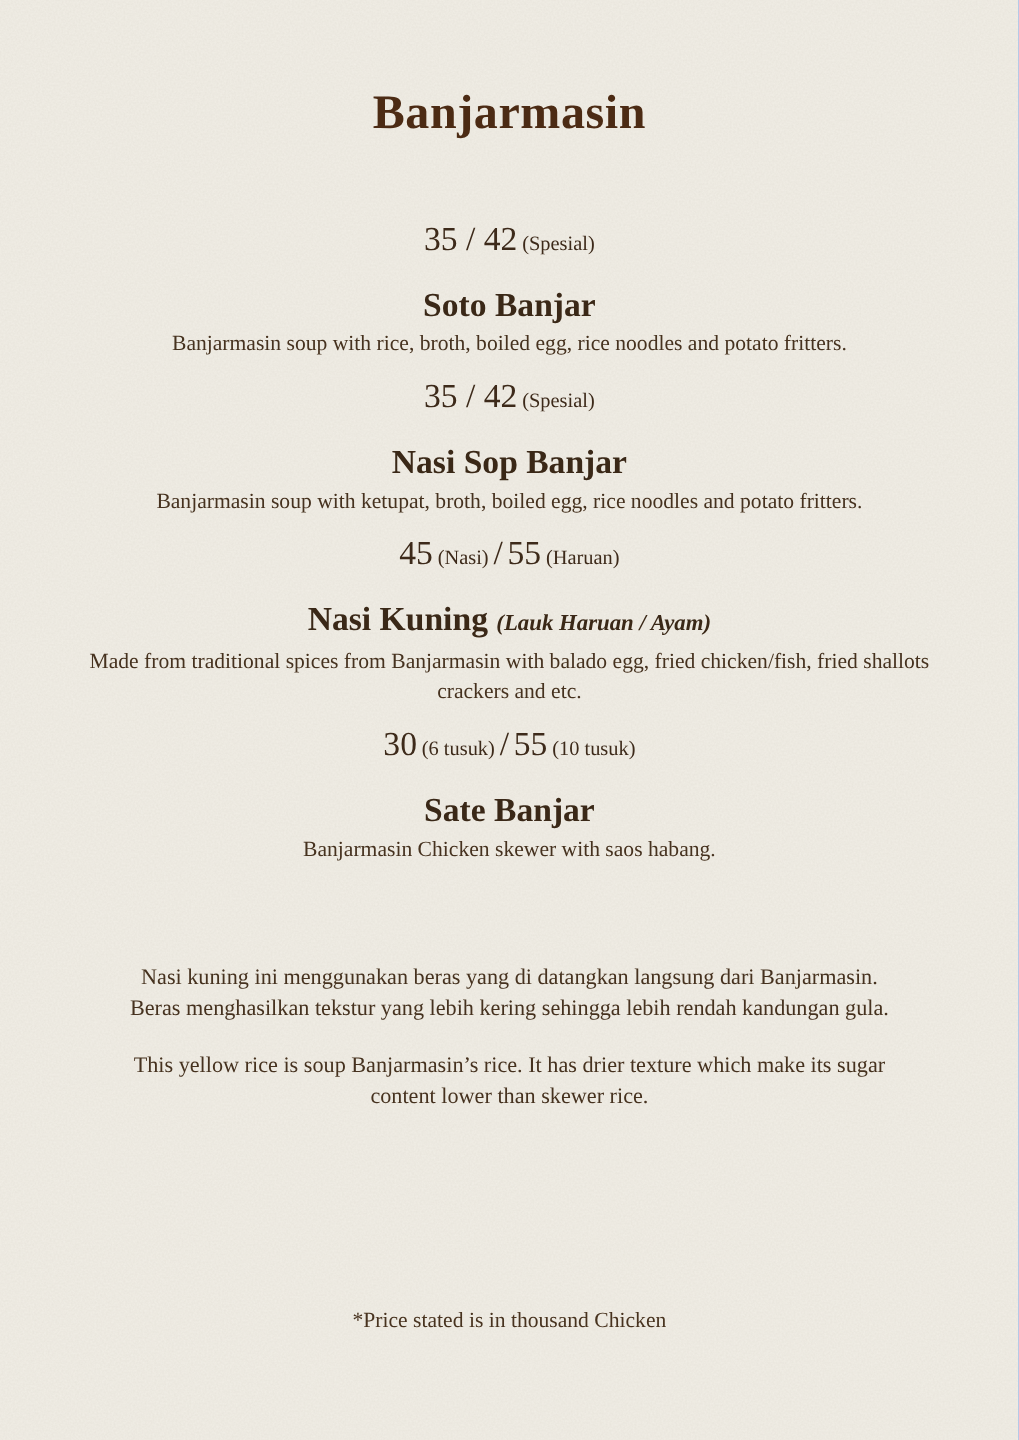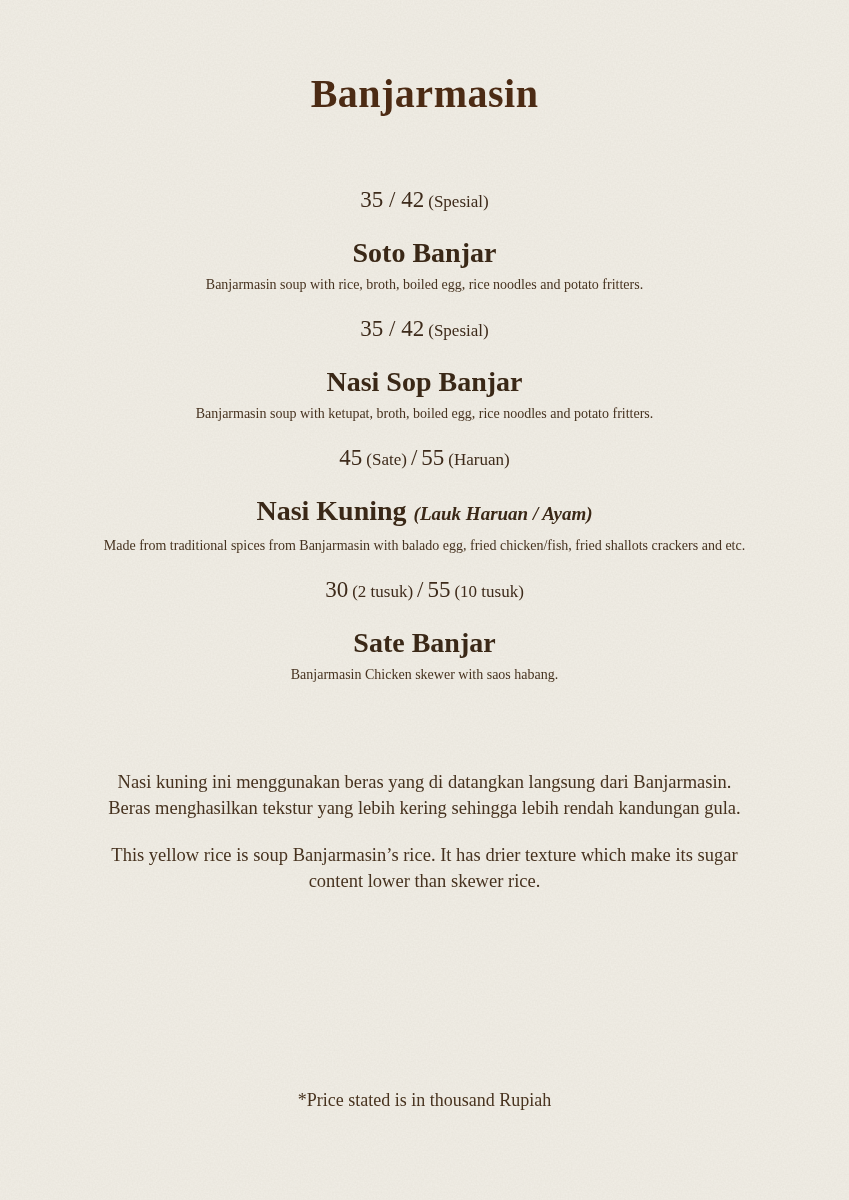--- a/index.html
+++ b/index.html
@@ -30,37 +30,37 @@
     font-weight: 700;
     letter-spacing: 0.5px;
     color: #4c2b14;
   }
   .menu { margin-top: 68px; }
   .menu-item { margin-bottom: 17px; }
   .price-line {
     color: #3d2a1a;
     line-height: 30px;
   }
-  .seg-num { font-size: 23px; }
+  .seg-num { font-size: 28px; }
   .seg-note { font-size: 17px; }
   .dish-name {
     margin-top: 19px;
     font-size: 28px;
     font-weight: 700;
     line-height: 34px;
     color: #3a2817;
   }
   .dish-name-note {
     font-size: 19px;
     font-style: italic;
   }
   .dish-desc {
     margin: 2px auto 0;
     max-width: 745px;
-    font-size: 14px;
+    font-size: 18px;
     line-height: 25px;
     color: #46321f;
   }
   .notes { margin-top: 82px; }
   .note {
     margin: 0 auto;
     max-width: 700px;
     font-size: 18.5px;
     line-height: 26px;
     color: #46321f;
@@ -110,36 +110,36 @@
           <span class="seg-num">35 / 42</span>
           <span class="seg-note">(Spesial)</span>
         </div>
         <div class="dish-name">Nasi Sop Banjar</div>
         <div class="dish-desc">Banjarmasin soup with ketupat, broth, boiled egg, rice noodles and potato fritters.</div>
       </div>
 
       <div class="menu-item">
         <div class="price-line">
           <span class="seg-num">45</span>
-          <span class="seg-note">(Sate)</span>
+          <span class="seg-note">(Nasi)</span>
           <span class="seg-num">/</span>
           <span class="seg-num">55</span>
           <span class="seg-note">(Haruan)</span>
         </div>
         <div class="dish-name">
           <span>Nasi Kuning</span>
           <span class="dish-name-note">(Lauk Haruan / Ayam)</span>
         </div>
         <div class="dish-desc">Made from traditional spices from Banjarmasin with balado egg, fried chicken/fish, fried shallots crackers and etc.</div>
       </div>
 
       <div class="menu-item">
         <div class="price-line">
           <span class="seg-num">30</span>
-          <span class="seg-note">(2 tusuk)</span>
+          <span class="seg-note">(6 tusuk)</span>
           <span class="seg-num">/</span>
           <span class="seg-num">55</span>
           <span class="seg-note">(10 tusuk)</span>
         </div>
         <div class="dish-name">Sate Banjar</div>
         <div class="dish-desc">Banjarmasin Chicken skewer with saos habang.</div>
       </div>
 
     </div>
 
@@ -149,15 +149,15 @@
         <div>Beras menghasilkan tekstur yang lebih kering sehingga lebih rendah kandungan gula.</div>
       </div>
       <div class="note">
         <div>This yellow rice is soup Banjarmasin’s rice. It has drier texture which make its sugar</div>
         <div>content lower than skewer rice.</div>
       </div>
     </div>
 
   </div>
 
-  <div class="footnote">*Price stated is in thousand Rupiah</div>
+  <div class="footnote">*Price stated is in thousand Chicken</div>
 
 </div>
 
 </body></html>

